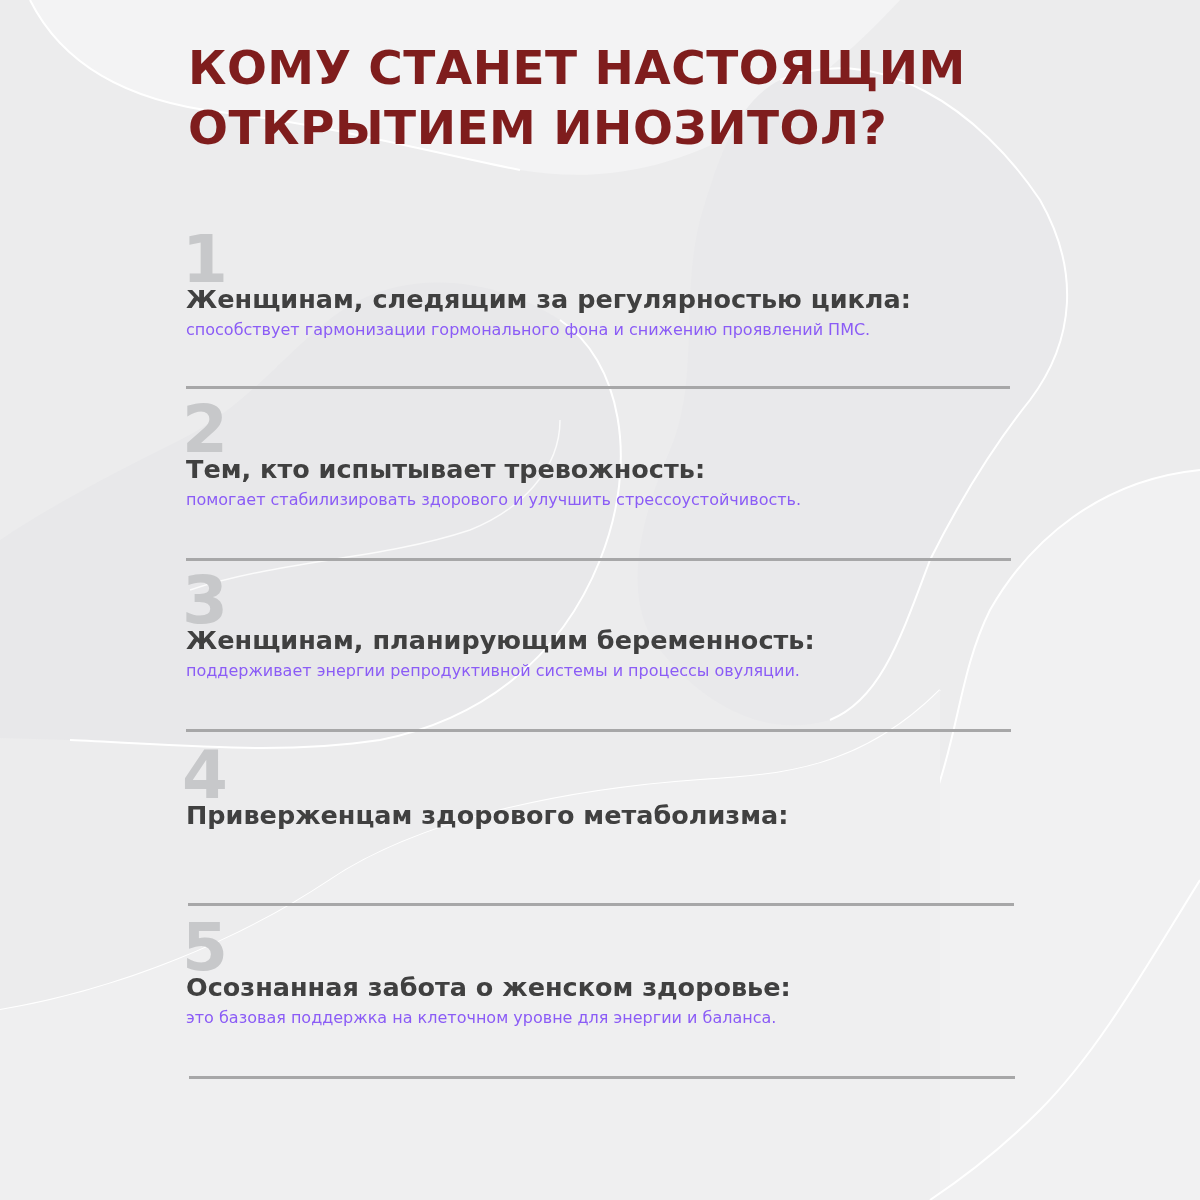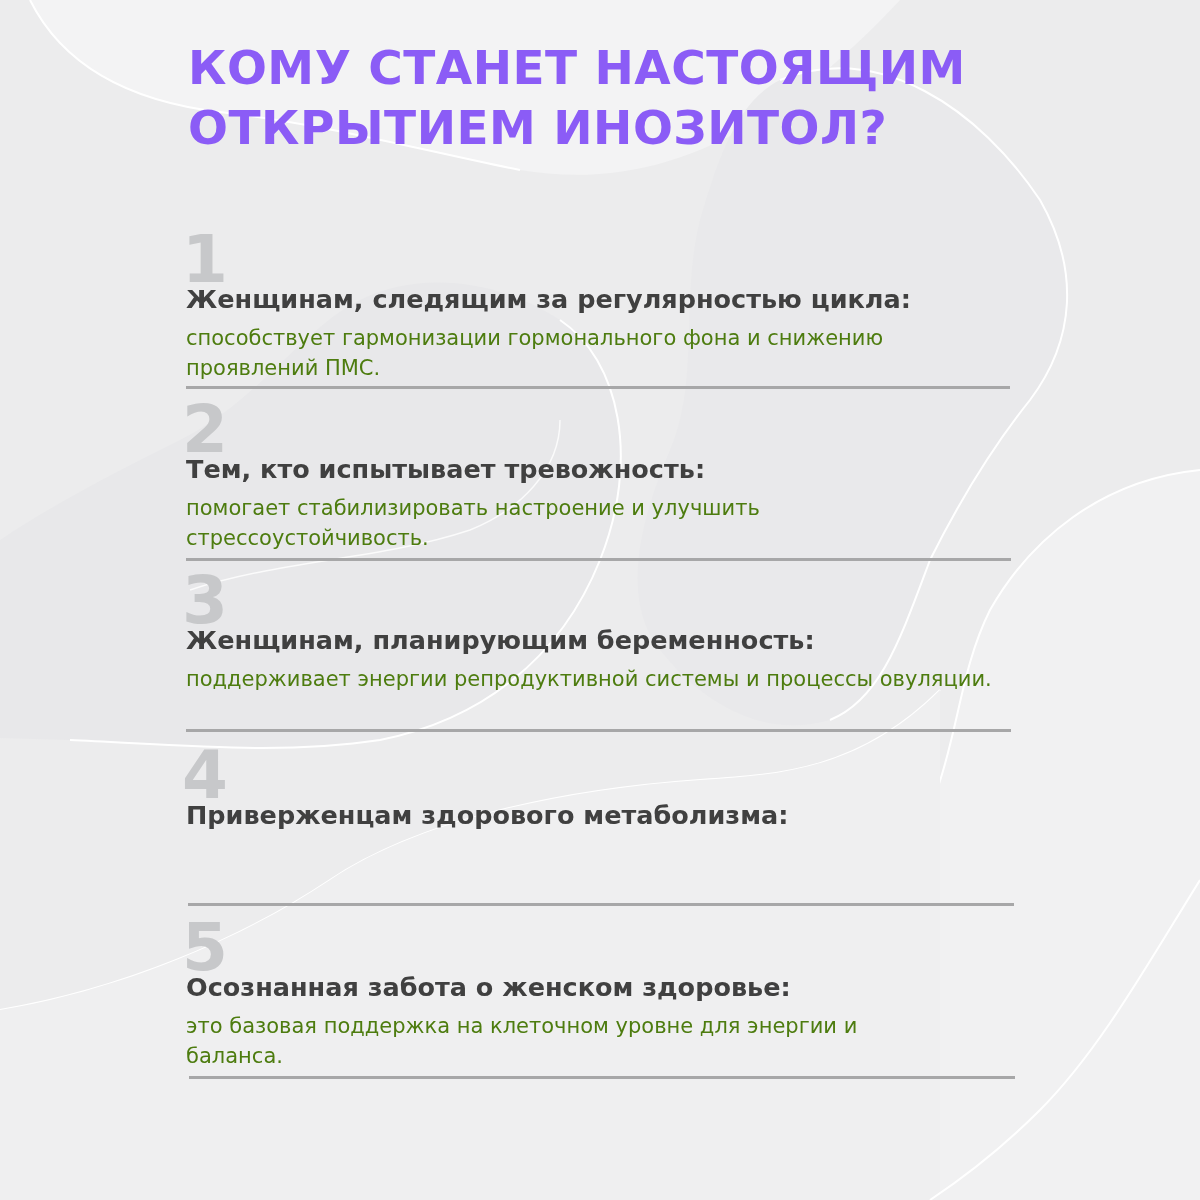--- a/index.html
+++ b/index.html
@@ -8,40 +8,40 @@
     background: #ededee;
     font-family: "Liberation Sans", "DejaVu Sans", sans-serif;
     color: #000;
   }
   .bg { position: absolute; inset: 0; z-index: 0; }
   .content { position: absolute; inset: 0; z-index: 1; }
   .title {
     position: absolute; left: 188px; top: 38px; width: 900px;
     font-family: "DejaVu Sans", sans-serif;
     font-weight: bold; font-size: 47px; line-height: 60px;
-    letter-spacing: 0.5px; color: #8b5cf6;
+    letter-spacing: 0.5px; color: #7f1d1d;
   }
   .title div { white-space: nowrap; }
   .item { position: absolute; left: 186px; width: 826px; }
   .num {
     position: absolute; left: -4px; top: -56px;
     font-family: "DejaVu Sans", sans-serif; font-weight: bold;
     font-size: 66px; line-height: 66px; color: #c7c8ca;
     z-index: 0; user-select: none;
   }
   .head {
     position: relative; z-index: 1;
     font-family: "DejaVu Sans", sans-serif; font-weight: bold;
     font-size: 25.5px; line-height: 32px; color: #404040; white-space: nowrap;
   }
   .desc {
     position: relative; z-index: 1;
     font-family: "DejaVu Sans", sans-serif;
-    font-size: 21px; line-height: 30px; color: #4d7c0f;
-    width: 820px; margin-top: 8px;
+    font-size: 16px; line-height: 30px; color: #8b5cf6;
+    width: 820px; margin-top: 0;
   }
   .rule {
     position: absolute; left: 0; height: 3px; background: #a7a7a8;
   }
 </style>
 </head>
 <body>
 
 <svg class="bg" width="1200" height="1200" viewBox="0 0 1200 1200">
   <defs>
@@ -80,21 +80,21 @@
   <div class="item" style="top:283px;">
     <div class="num">1</div>
     <div class="head">Женщинам, следящим за регулярностью цикла:</div>
     <div class="desc">способствует гармонизации гормонального фона и снижению проявлений ПМС.</div>
     <div class="rule" style="top:103px; width:824px;"></div>
   </div>
 
   <div class="item" style="top:453px;">
     <div class="num">2</div>
     <div class="head">Тем, кто испытывает тревожность:</div>
-    <div class="desc" style="width:660px;">помогает стабилизировать настроение и улучшить стрессоустойчивость.</div>
+    <div class="desc" style="width:660px;">помогает стабилизировать здорового и улучшить стрессоустойчивость.</div>
     <div class="rule" style="top:105px; width:825px;"></div>
   </div>
 
   <div class="item" style="top:624px;">
     <div class="num">3</div>
     <div class="head">Женщинам, планирующим беременность:</div>
     <div class="desc">поддерживает энергии репродуктивной системы и процессы овуляции.</div>
     <div class="rule" style="top:105px; width:825px;"></div>
   </div>
 

